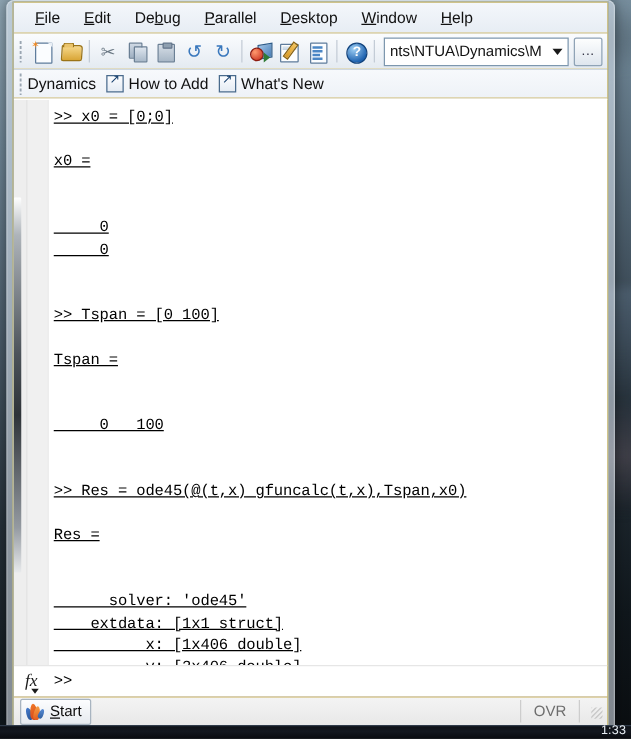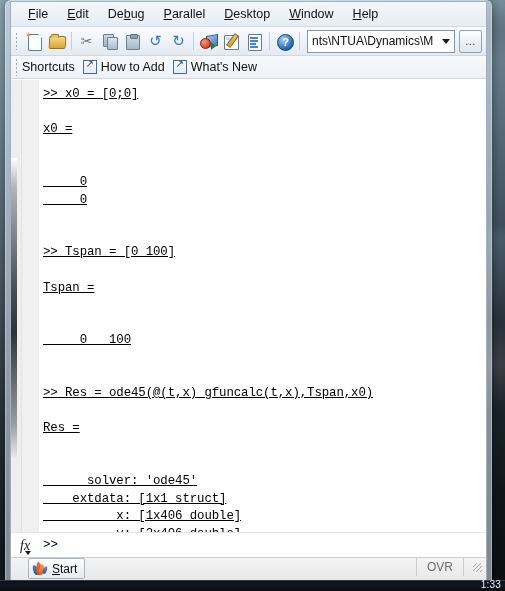--- a/index.html
+++ b/index.html
@@ -475,21 +475,22 @@
     color: #000;
     margin-left: 6px;
   }
 
   
   #statusbar {
     flex: 0 0 22px;
     background: linear-gradient(180deg,#f4f4f4,#e8e8e8);
     border-top: 1px solid #cfcfcf;
     display: flex;
-    padding-left: 17px;
+    align-items: center;
+    padding-left: 5px;
   }
   #start-button {
     height: 19px;
     display: flex;
     align-items: center;
     padding: 0 7px 0 4px;
     border: 1px solid #a8b4c0;
     border-radius: 2px;
     background: linear-gradient(180deg,#fcfdfe,#e6eaef);
     cursor: default;
@@ -645,21 +646,21 @@
         </div>
       </div>
       <div id="browse-btn">...</div>
       <div id="up-btn">
         
       </div>
     </div>
 
     <div id="shortcutbar">
       <div class="grip"></div>
-      <div class="sc-label">Shortcuts</div>
+      <div class="sc-label">Dynamics</div>
       <span class="sc-icon"></span>
       <div class="sc-label">How to Add</div>
       <span class="sc-icon"></span>
       <div class="sc-label">What's New</div>
     </div>
 
     <div id="cmd-area">
       <div id="dock-strip">
         <div id="dock-handle"></div>
       </div>

